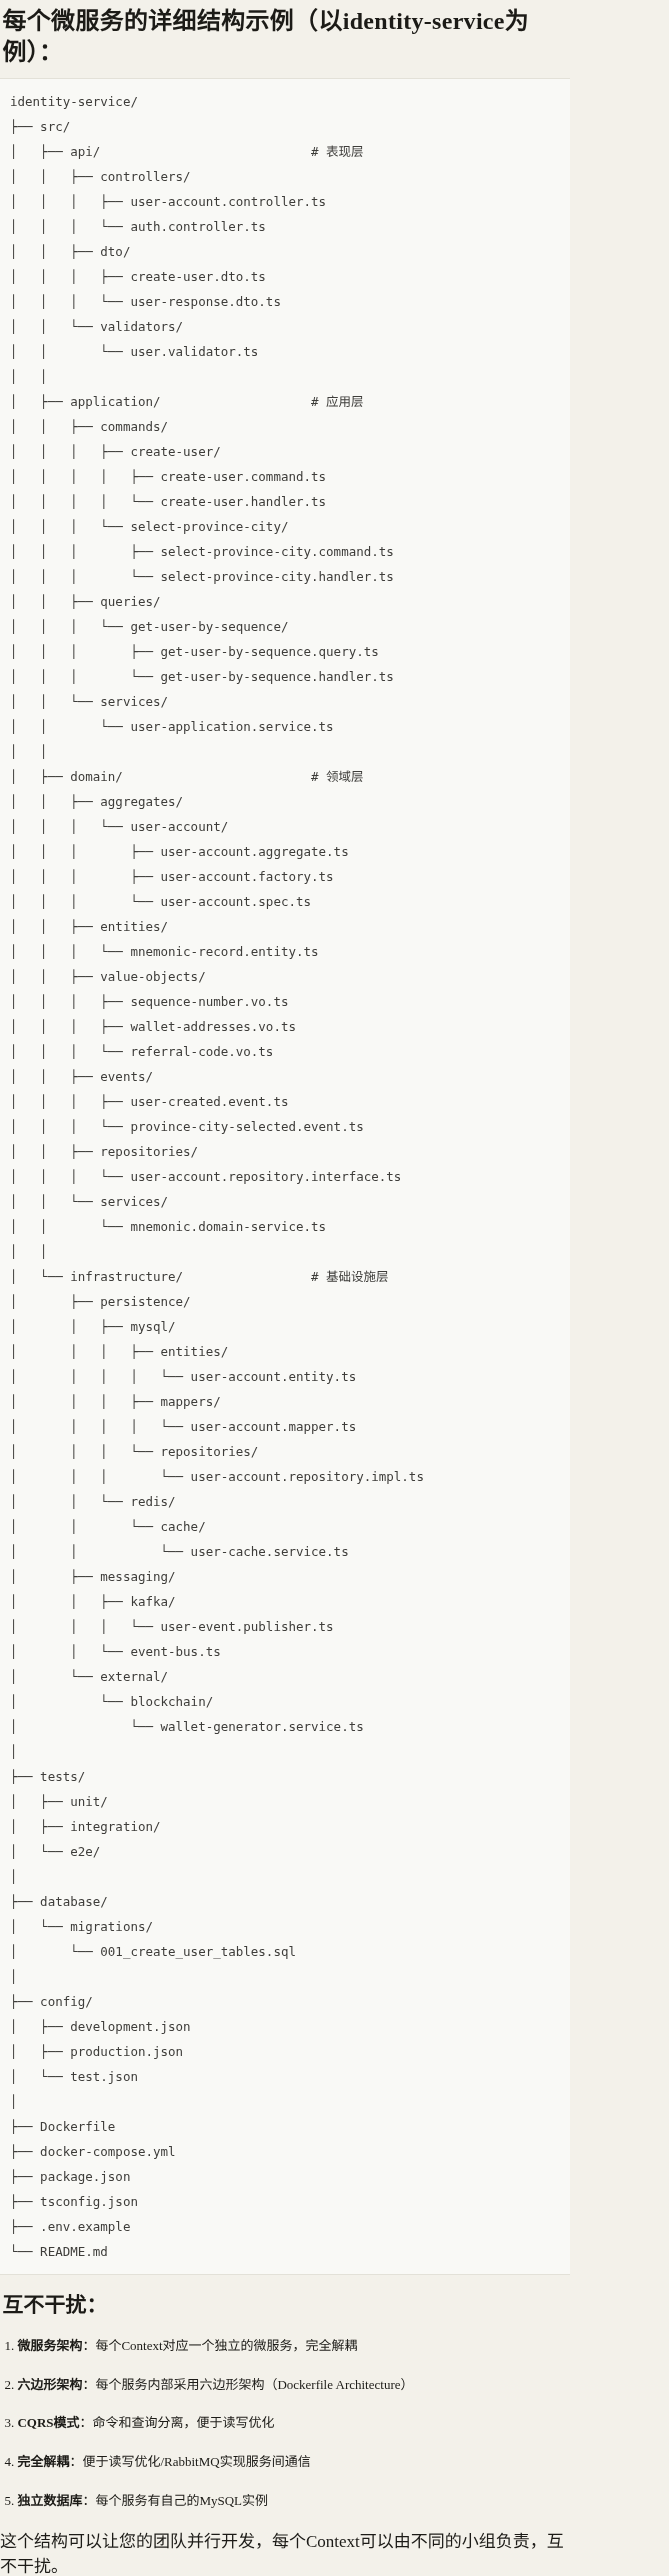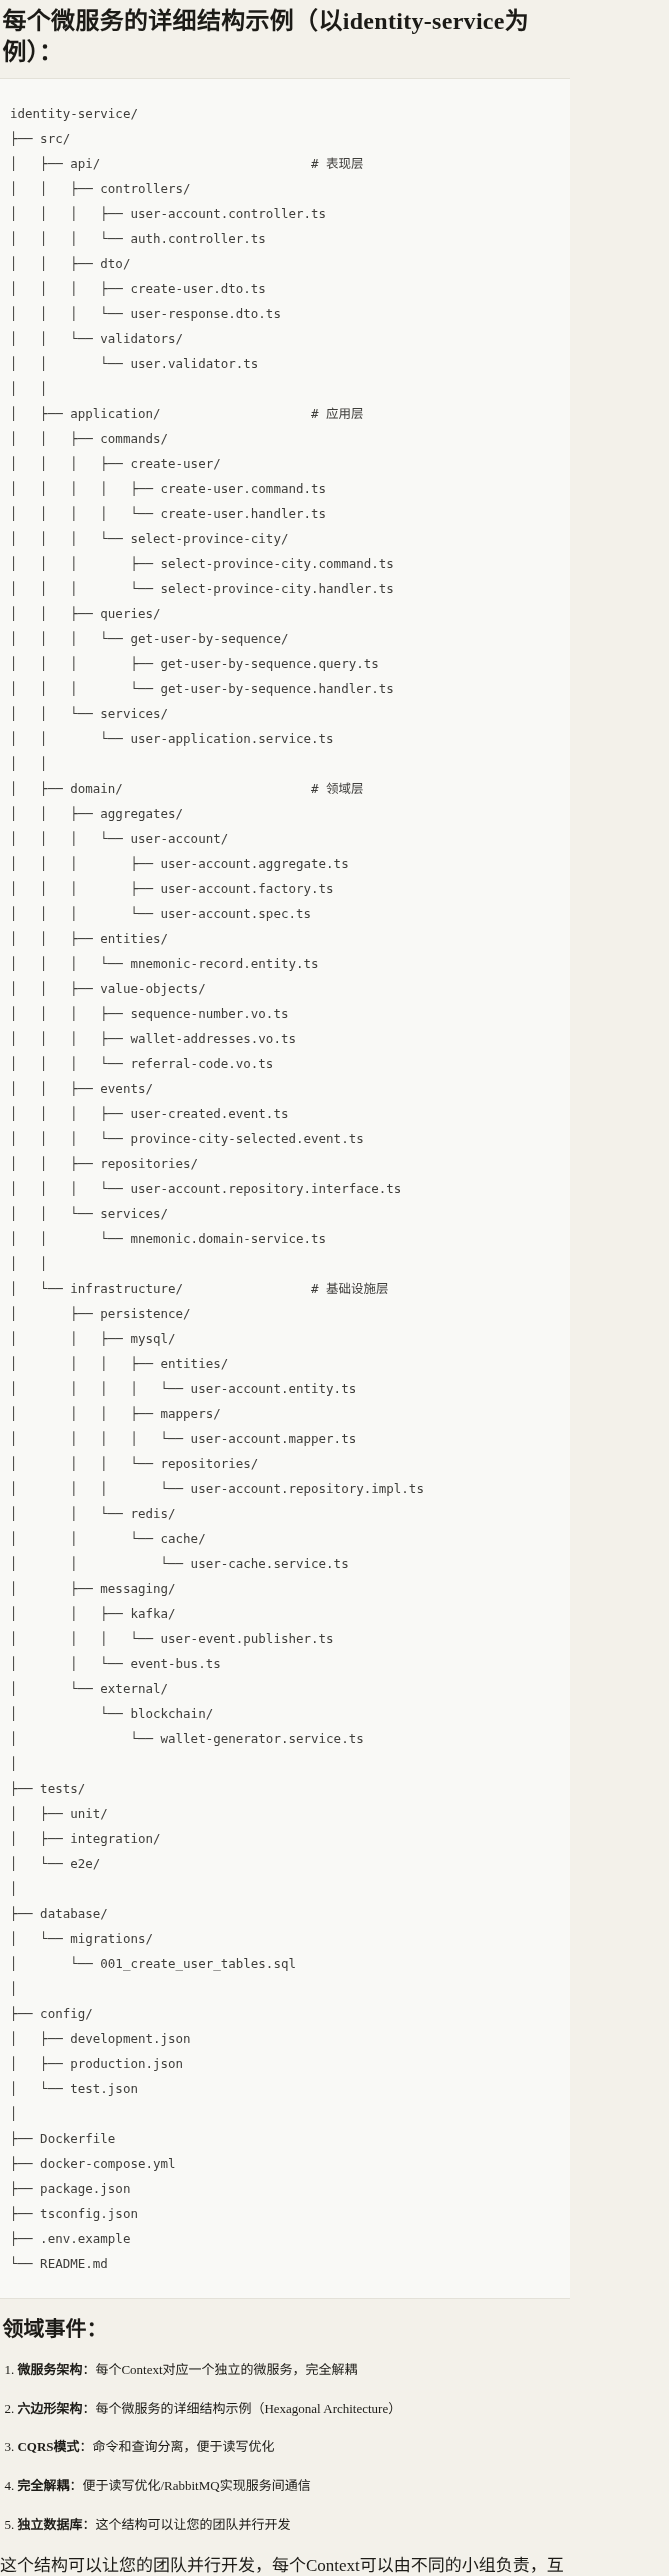--- a/index.html
+++ b/index.html
@@ -20,21 +20,21 @@
     letter-spacing: 0.3px;
   }
 
   pre.tree-block {
     box-sizing: border-box;
     width: 669px;
     margin: 10px 0 0 0;
     background: #f9f9f6;
     border-top: 0.6px solid #e3e1d8;
     border-bottom: 0.6px solid #e3e1d8;
-    padding: 22px 10px;
+    padding: 10px 10px;
     font-family: "DejaVu Sans Mono", monospace;
     font-size: 12.5px;
     line-height: 25px;
     color: #3e3d3a;
     white-space: pre;
     overflow: hidden;
   }
 
   .notes-heading {
     font-size: 21px;
@@ -150,27 +150,27 @@
 │   └── test.json
 │
 ├── Dockerfile
 ├── docker-compose.yml
 ├── package.json
 ├── tsconfig.json
 ├── .env.example
 └── README.md</code></pre>
 
   <section>
-    <h3 class="notes-heading">领域事件：</h3>
+    <h3 class="notes-heading">互不干扰：</h3>
 
     <ol class="notes-list">
         <li><span class="note-number">1.</span> <span class="note-label">微服务架构</span><span class="note-text">：每个Context对应一个独立的微服务，完全解耦</span></li>
-        <li><span class="note-number">2.</span> <span class="note-label">六边形架构</span><span class="note-text">：每个微服务的详细结构示例（Hexagonal Architecture）</span></li>
+        <li><span class="note-number">2.</span> <span class="note-label">六边形架构</span><span class="note-text">：每个服务内部采用六边形架构（Dockerfile Architecture）</span></li>
         <li><span class="note-number">3.</span> <span class="note-label">CQRS模式</span><span class="note-text">：命令和查询分离，便于读写优化</span></li>
         <li><span class="note-number">4.</span> <span class="note-label">完全解耦</span><span class="note-text">：便于读写优化/RabbitMQ实现服务间通信</span></li>
-        <li><span class="note-number">5.</span> <span class="note-label">独立数据库</span><span class="note-text">：这个结构可以让您的团队并行开发</span></li>
+        <li><span class="note-number">5.</span> <span class="note-label">独立数据库</span><span class="note-text">：每个服务有自己的MySQL实例</span></li>
       </ol>
 
     <p class="closing-paragraph">这个结构可以让您的团队并行开发，每个Context可以由不同的小组负责，互不干扰。</p>
   </section>
 
 </div>
 
 
 </body></html>

